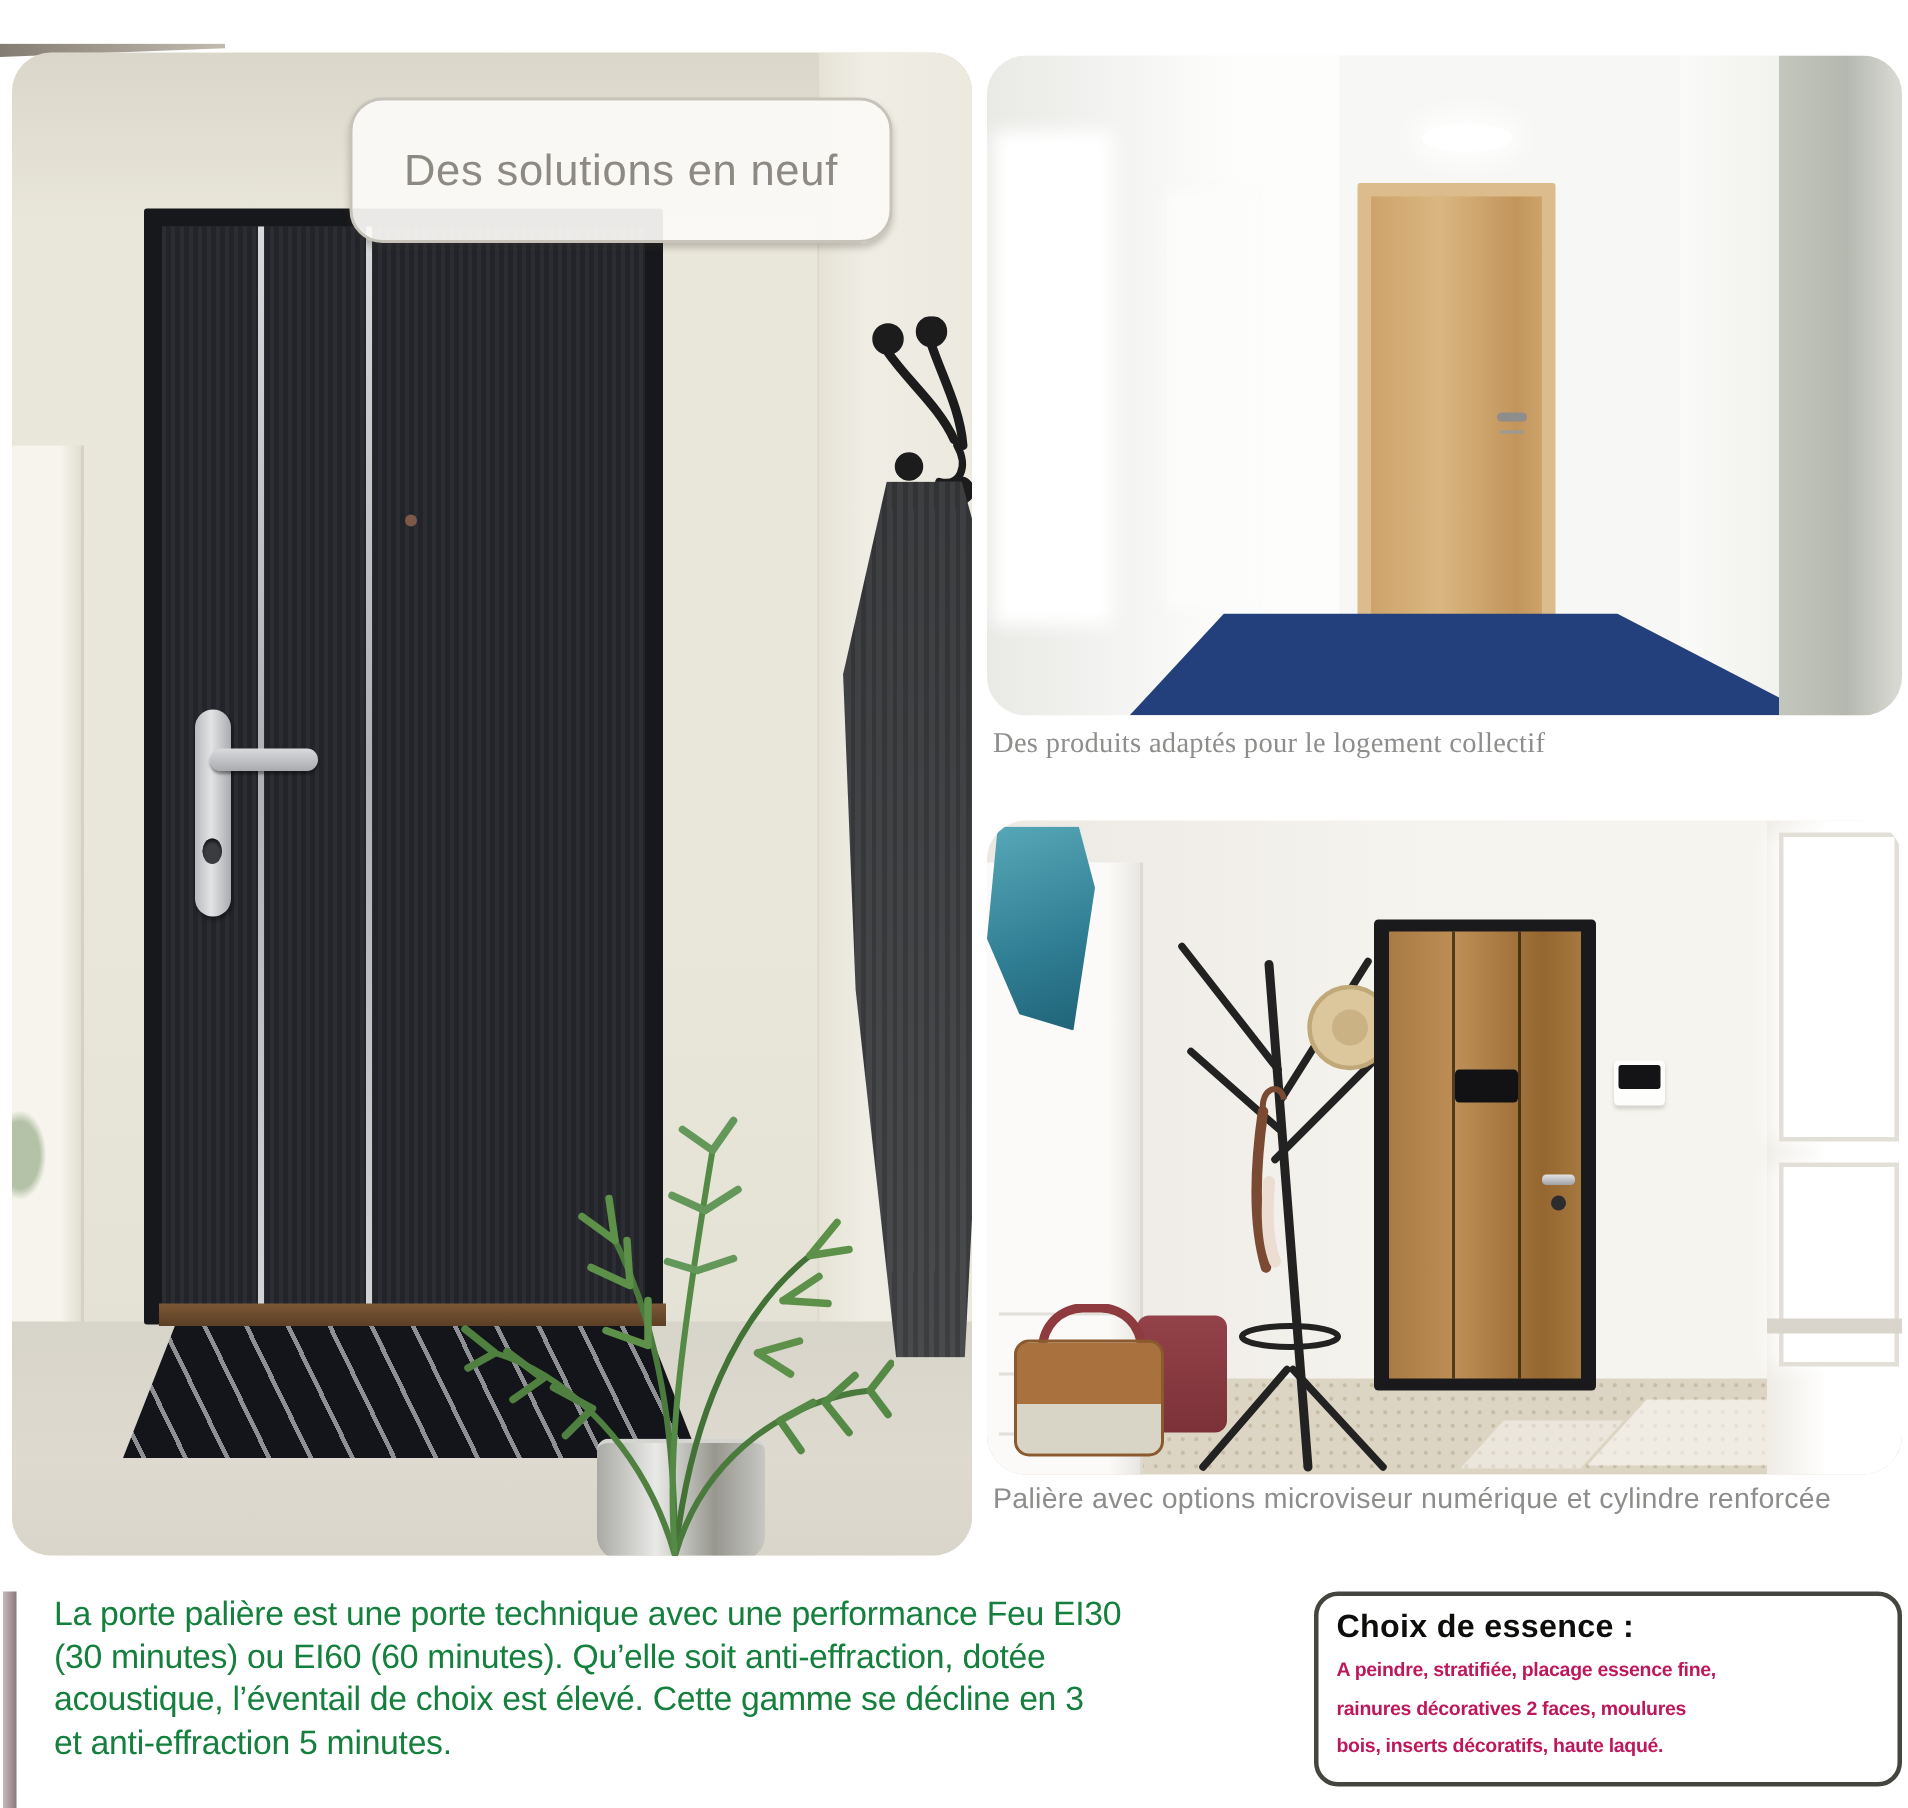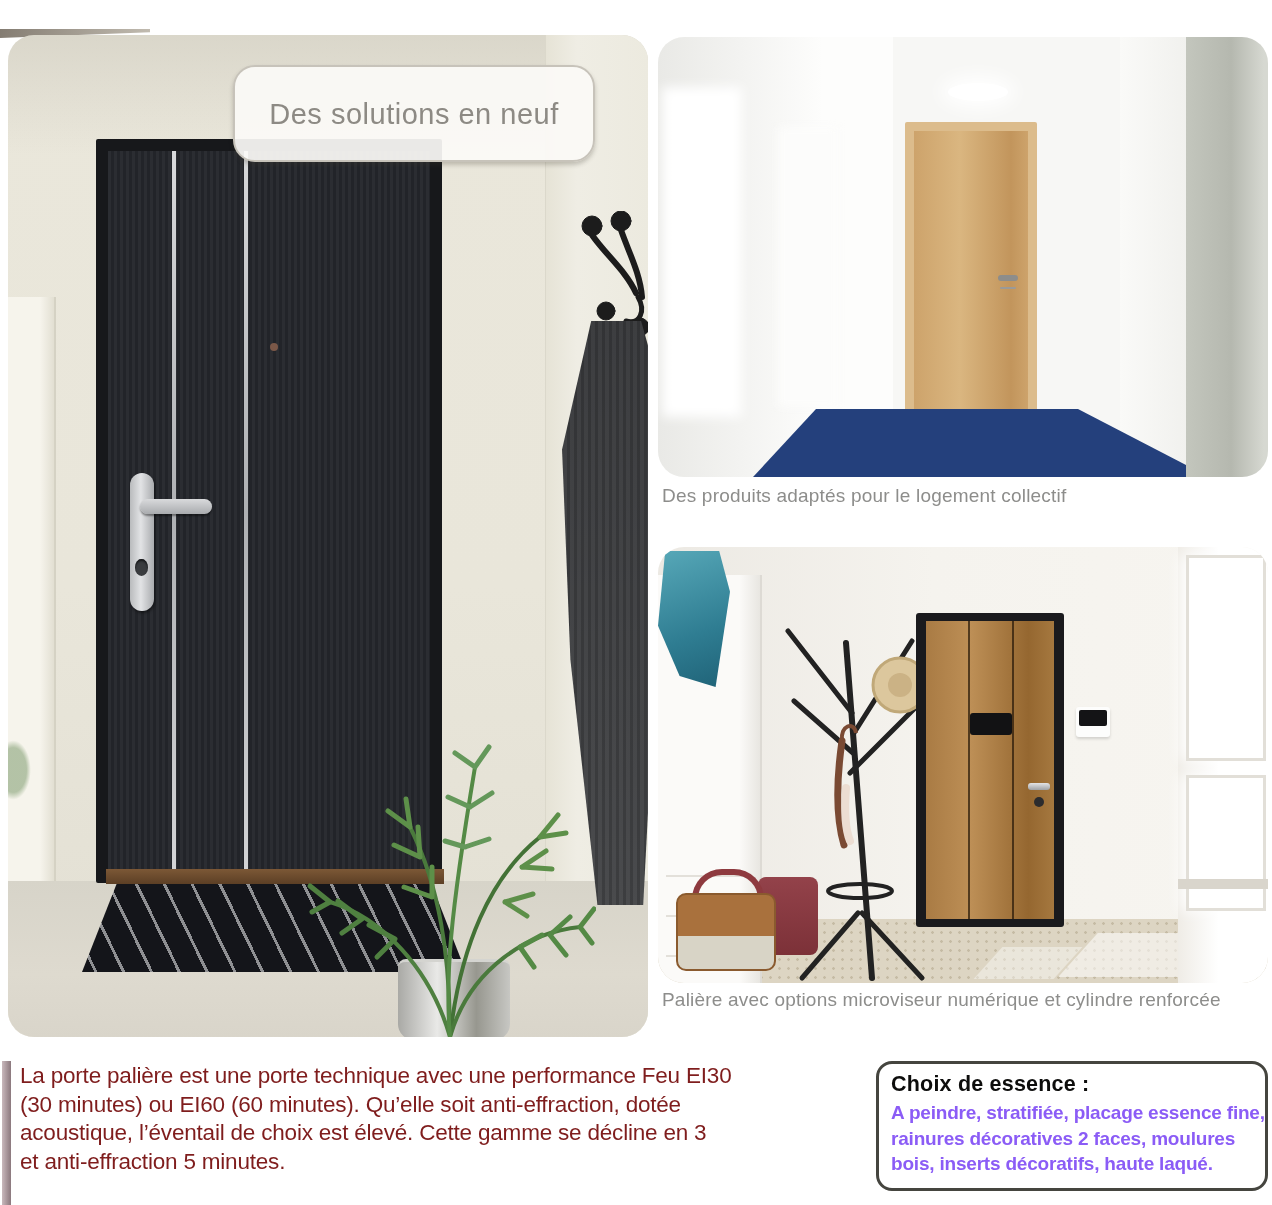--- a/index.html
+++ b/index.html
@@ -122,29 +122,29 @@
   .pp-intercom-screen{position:absolute;left:3px;top:3px;width:28px;height:16px;border-radius:2px;background:#141416;}
   .pp-windows{position:absolute;left:520px;top:0;width:90px;height:436px;
      background:linear-gradient(90deg,#efece6,#ffffff 45%);}
   .pp-winpane{position:absolute;left:8px;width:74px;background:#ffffff;border:3px solid #e2dfd8;
      box-shadow:-6px 0 14px rgba(255,255,255,.9);}
   .pp-sill{position:absolute;left:0;top:332px;width:90px;height:10px;background:#d9d5cc;}
 
   
   .para-bar{position:absolute;left:2px;top:1032px;width:9px;height:160px;
      background:linear-gradient(90deg,#c9b8bc,#8b787d);}
-  .paragraph{position:absolute;left:20px;top:1033px;color:#7f1d1d;font-size:22.5px;
+  .paragraph{position:absolute;left:36px;top:1033px;color:#15803d;font-size:22.5px;
      line-height:28.5px;letter-spacing:-0.2px;}
   .paragraph span{display:block;white-space:nowrap;}
 
   .finition-box{position:absolute;left:876px;top:1032px;width:392px;height:130px;
      box-sizing:border-box;border:3px solid #45453f;border-radius:16px;background:#ffffff;
      padding:8px 12px 0 12px;}
   .finition-title{font-size:21.5px;font-weight:bold;color:#0d0d0c;margin:0 0 3px 0;letter-spacing:.2px;}
-  .finition-line{display:block;font-size:19px;line-height:25.5px;font-weight:bold;color:#8b5cf6;
+  .finition-line{display:block;font-size:13px;line-height:25.5px;font-weight:bold;color:#be185d;
      letter-spacing:-0.2px;white-space:nowrap;}
 
   .top-sliver{position:absolute;left:0;top:0;width:150px;height:9px;
      background:linear-gradient(100deg,#6e6559,#b6afa2);
      clip-path:polygon(0 0,100% 0,100% 35%,0 100%);opacity:.85;}
   .bottom-band{position:absolute;left:0;top:1197px;width:1272px;height:8px;opacity:.65;
      background:linear-gradient(90deg,#d7dcc5,#e4e1d4 30%,#d6d1c3 60%,#e0ddd0 85%,#cfd4c0);}
 </style>
 </head>
 <body>
@@ -211,21 +211,21 @@
     <div class="ph-ceilinglight"></div>
     <div class="ph-door-frame"></div>
     <div class="ph-door"></div>
     <div class="ph-door-handle"></div>
     <div class="ph-rightwall"></div>
     <div class="ph-skirting"></div>
     <div class="ph-carpet"></div>
     <div class="ph-column"></div>
   </div>
 
-  <div class="caption" style="left:662px;top:456px;">Des produits adaptés pour le logement collectif</div>
+  <div class="caption" style="left:662px;top:456px;font-family:Liberation Serif, serif;">Des produits adaptés pour le logement collectif</div>
 
   <div class="photo photo-paliere">
     <div class="pp-floor"></div>
     <div class="pp-sun1"></div>
     <div class="pp-sun2"></div>
     <div class="pp-cabinet">
       <div class="pp-drawer" style="top:300px;"></div>
       <div class="pp-drawer" style="top:340px;"></div>
       <div class="pp-drawer" style="top:380px;"></div>
     </div>

